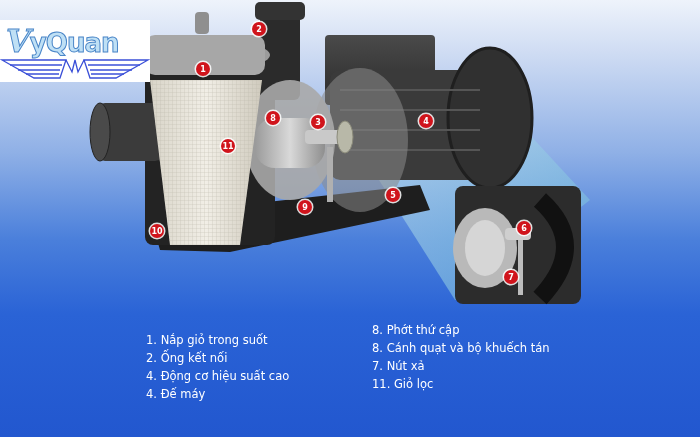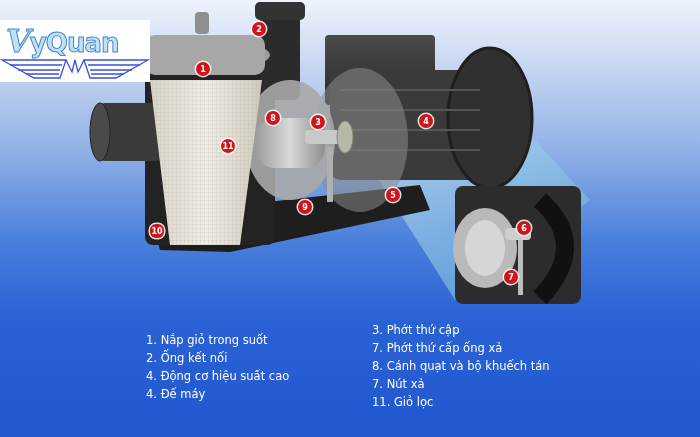--- a/index.html
+++ b/index.html
@@ -134,29 +134,28 @@
 
   <div class="marker" style="left:196px;top:62px;">1</div>
   <div class="marker" style="left:252px;top:22px;">2</div>
   <div class="marker" style="left:311px;top:115px;">3</div>
   <div class="marker" style="left:419px;top:114px;">4</div>
   <div class="marker" style="left:386px;top:188px;">5</div>
   <div class="marker" style="left:517px;top:221px;">6</div>
   <div class="marker" style="left:504px;top:270px;">7</div>
   <div class="marker" style="left:266px;top:111px;">8</div>
   <div class="marker" style="left:298px;top:200px;">9</div>
-  <div class="marker" style="left:150px;top:224px;border-radius:6px;">10</div>
+  <div class="marker" style="left:150px;top:224px;">10</div>
   <div class="marker" style="left:198px;top:139px;margin-left:23px;">11</div>
 
   <div class="legend legend-left">
     <div>1. Nắp giỏ trong suốt</div>
     <div>2. Ống kết nối</div>
     <div>4. Động cơ hiệu suất cao</div>
     <div>4. Đế máy</div>
   </div>
   <div class="legend legend-right">
-    <div>3. Phớt thứ cập</div>
-    <div>7. Phớt thứ cấp ống xả</div>
+    <div>8. Phớt thứ cập</div>
     <div>8. Cánh quạt và bộ khuếch tán</div>
     <div>7. Nút xả</div>
     <div>11. Giỏ lọc</div>
   </div>
 </div>
 
 </body></html>

